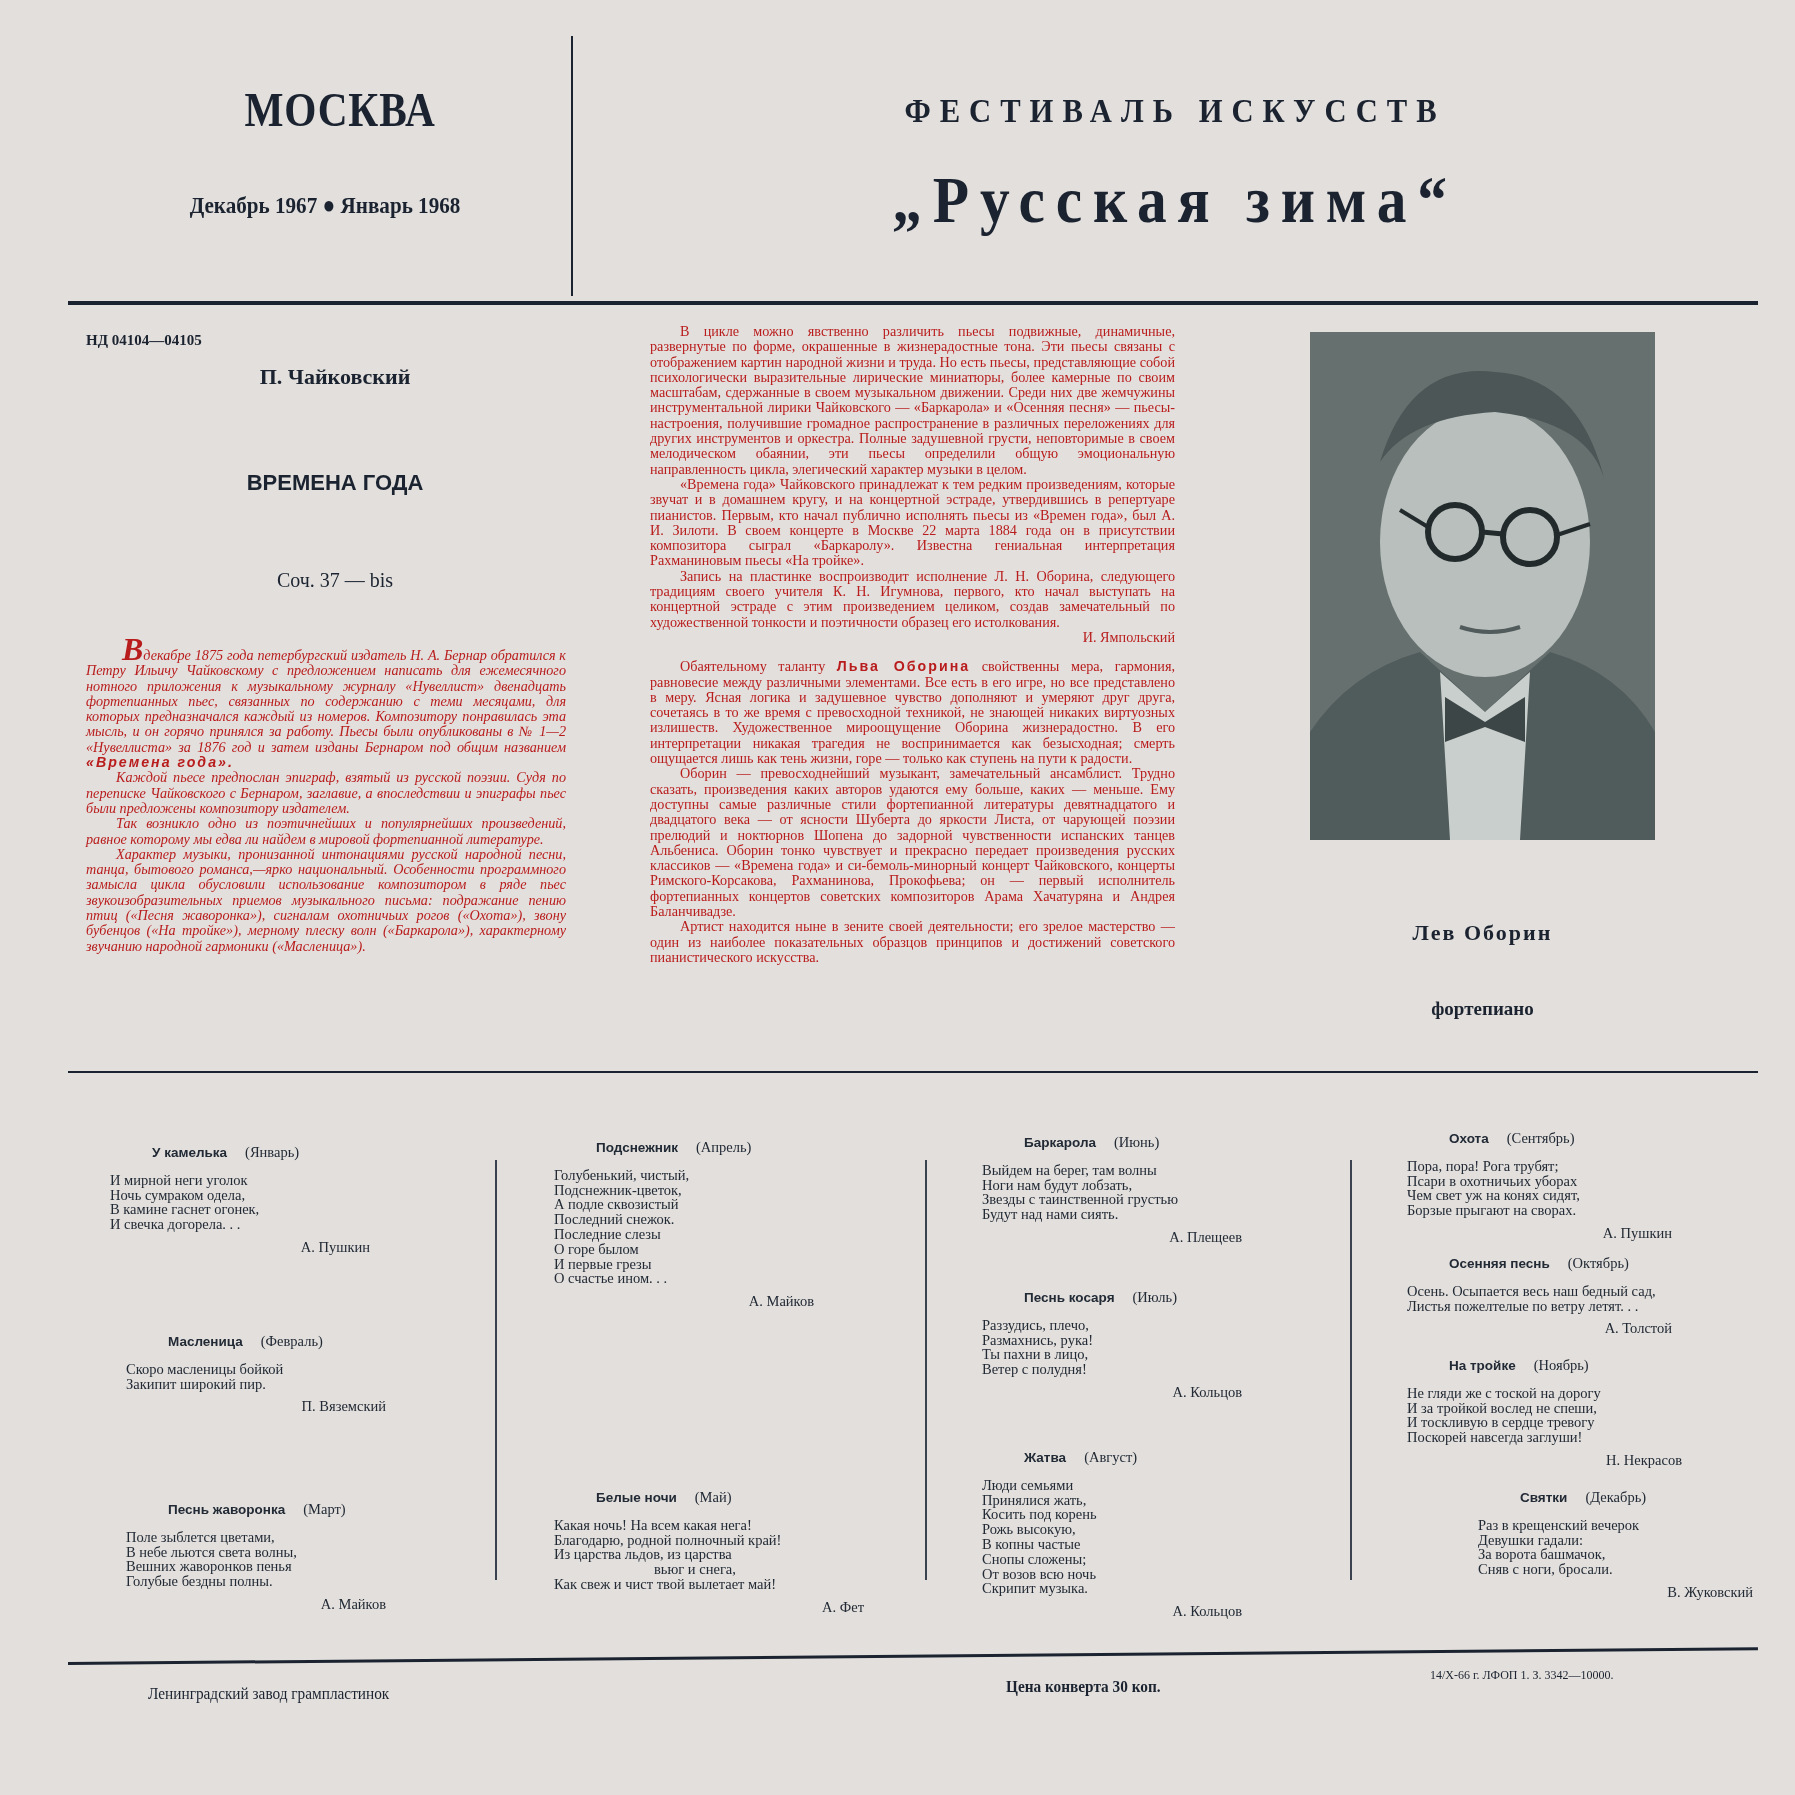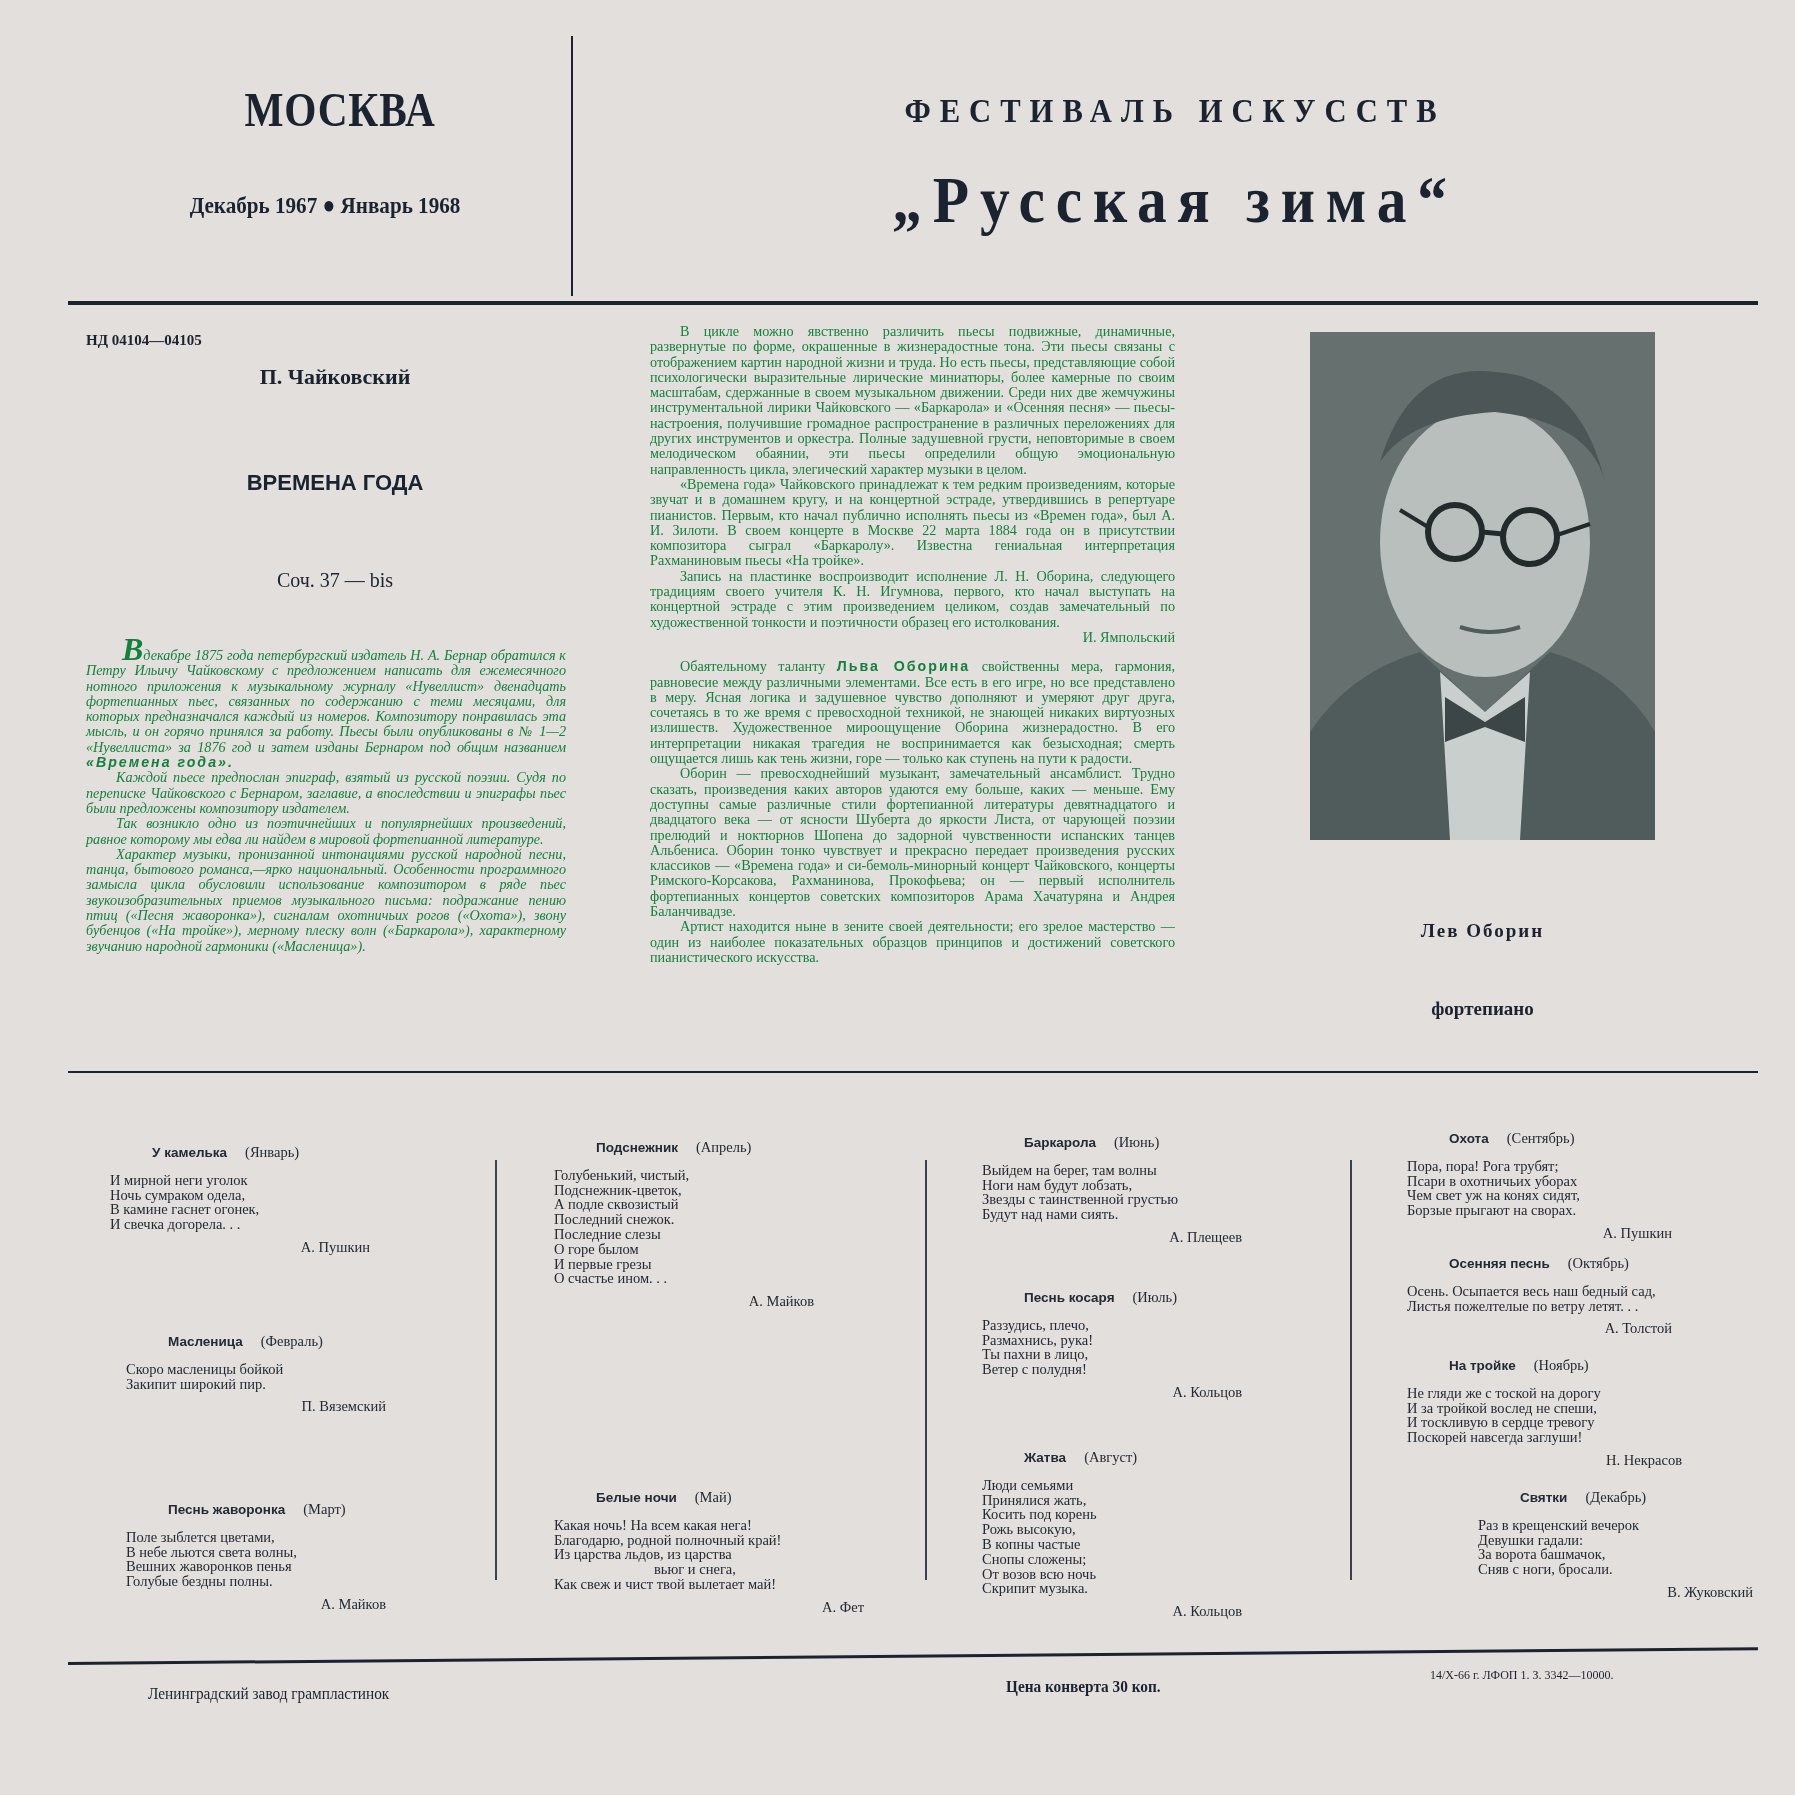--- a/index.html
+++ b/index.html
@@ -16,34 +16,34 @@
   .dates { left: 110px; top: 192px; width: 430px; text-align: center;
     font-size: 24px; font-weight: bold; transform: scaleX(0.88); }
   .fest { left: 600px; top: 92px; width: 1150px; text-align: center;
     font-size: 34px; font-weight: bold; letter-spacing: 10px; transform: scaleX(0.9); }
   .festname { left: 600px; top: 162px; width: 1150px; text-align: center;
     font-size: 66px; font-weight: bold; letter-spacing: 12px; transform: scaleX(0.9); }
   .cat { left: 86px; top: 332px; font-size: 15px; font-weight: bold; }
   .composer { left: 200px; top: 364px; width: 270px; text-align: center; font-size: 22px; font-weight: bold; }
   .worktitle { left: 200px; top: 470px; width: 270px; text-align: center; font-family: "Liberation Sans", sans-serif; font-size: 22px; font-weight: bold; }
   .opus { left: 200px; top: 550px; width: 270px; text-align: center; font-size: 20px; margin-top: 19px; }
-  .text { font-family: "Liberation Serif", serif; font-size: 14.2px; line-height: 15.3px; text-align: justify; color: #15803d; }
+  .text { font-family: "Liberation Serif", serif; font-size: 14.2px; line-height: 15.3px; text-align: justify; color: #b91c1c; }
   .text p { margin: 0; text-indent: 30px; }
   .text p.first { text-indent: 36px; }
   .dropcap { font-size: 32px; font-weight: bold; line-height: 14px; }
   .text b.sp { letter-spacing: 2px; font-family: "Liberation Sans", sans-serif; }
   .sig { text-align: right; }
   .col1 { left: 86px; top: 642px; width: 480px; font-style: italic; }
   .col2 { left: 650px; top: 324px; width: 525px; }
   .photo { left: 1310px; top: 332px; width: 345px; height: 508px;
     background: radial-gradient(ellipse 34% 30% at 48% 42%, #c8ccc9 0%, #a9b0b0 60%, #6e7878 100%),
                 #5f6a6c;
     overflow: hidden; }
   .photo svg { position: absolute; left: 0; top: 0; }
-  .caption { left: 1310px; top: 920px; width: 345px; text-align: center; font-size: 19px; font-weight: bold; letter-spacing: 2px; }
+  .caption { left: 1310px; top: 920px; width: 345px; text-align: center; font-size: 22px; font-weight: bold; letter-spacing: 2px; }
   .instrument { left: 1310px; top: 998px; width: 345px; text-align: center; font-size: 19px; font-weight: bold; }
   .poem { position: absolute; font-family: "Liberation Serif", serif; font-size: 14.5px; line-height: 14.8px; color: #222a35; }
   .poem .ttl { margin-left: 42px; margin-bottom: 12px; white-space: nowrap; }
   .poem .ttl .name { font-family: "Liberation Sans", sans-serif; font-weight: bold; font-size: 13.5px; margin-right: 18px; }
   .poem .lines div { white-space: nowrap; }
   .poem .lines .indent { padding-left: 100px; }
   .poem .author { text-align: right; margin-top: 8px; font-size: 14.5px; }
   .vsep { position: absolute; width: 2px; background: #3a4250; }
   .footer { font-size: 17px; transform: scaleX(0.9); transform-origin: left; }
   .small { font-size: 12px; }

